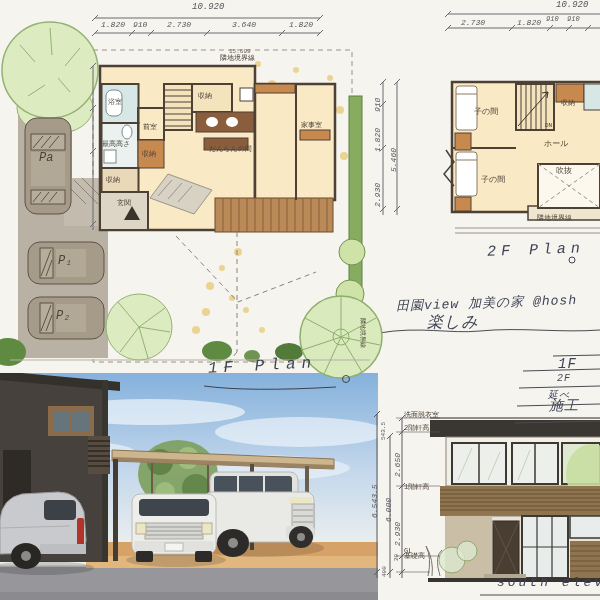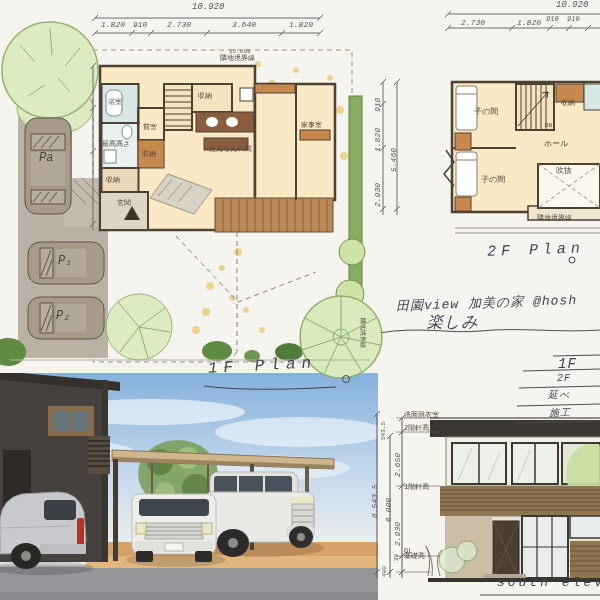--- a/index.html
+++ b/index.html
@@ -356,21 +356,21 @@
   <span class="t rm" style="left:537px;top:215px">隣地境界線</span>
   <span class="t rm" style="left:561px;top:100px">収納</span>
   <span class="t" style="left:545px;top:123px;font-size:6px;color:#4b4137">DN</span>
   <span class="t hw" style="left:487px;top:243px;font-size:15px;letter-spacing:5px;transform:rotate(-2deg)">2F Plan</span>
 
   <span class="t hw" style="left:396px;top:297px;font-size:13px;transform:rotate(-2deg)">田園view 加美の家 @hosh</span>
   <span class="t hw" style="left:427px;top:315px;font-size:16px">楽しみ</span>
   <span class="t hw" style="left:558px;top:357px;font-size:14px">1F</span>
   <span class="t hw" style="left:557px;top:374px;font-size:10px">2F</span>
   <span class="t hw" style="left:548px;top:391px;font-size:10px">延べ</span>
-  <span class="t hw" style="left:549px;top:409px;font-size:10px">施工</span>
+  <span class="t hw" style="left:549px;top:399px;font-size:14px">施工</span>
 
   <span class="t rm" style="left:404px;top:412px">洗面脱衣室</span>
   <span class="t rm" style="left:404px;top:425px">2階軒高</span>
   <span class="t rm" style="left:404px;top:484px">1階軒高</span>
   <span class="t rm" style="left:404px;top:553px">基礎高</span>
   <span class="t" style="left:404px;top:548px;font-size:7px;color:#4b4137">GL</span>
   <span class="t vt" style="left:381px;top:440px;font-size:6px;color:#55555c">543.5</span>
   <span class="t dim vt" style="left:394px;top:477px">2.650</span>
   <span class="t dim vt" style="left:394px;top:546px">2.930</span>
   <span class="t dim vt" style="left:385px;top:522px">6.000</span>

